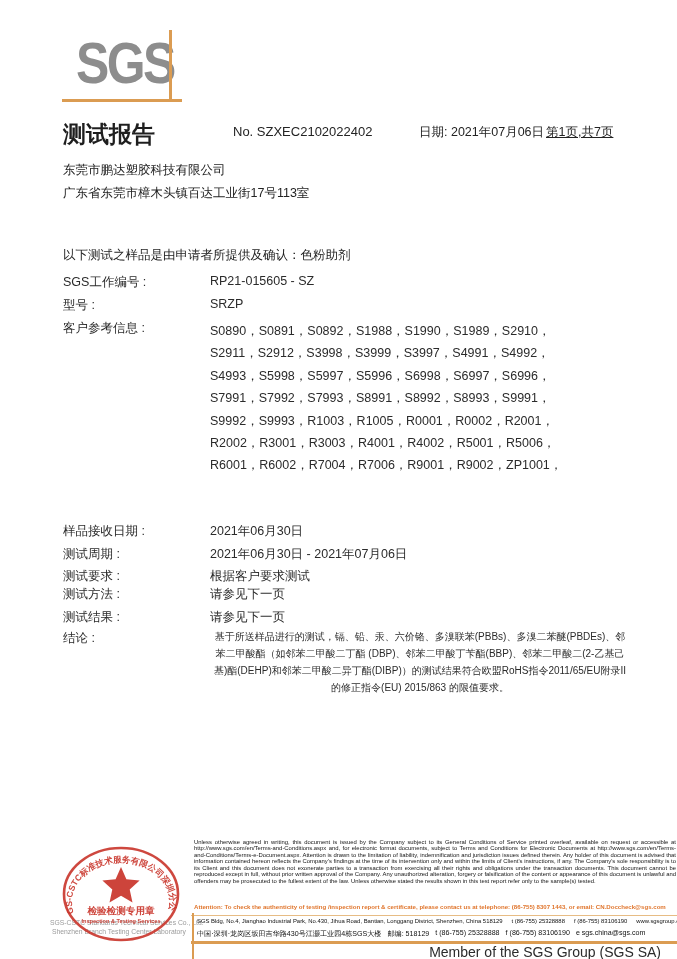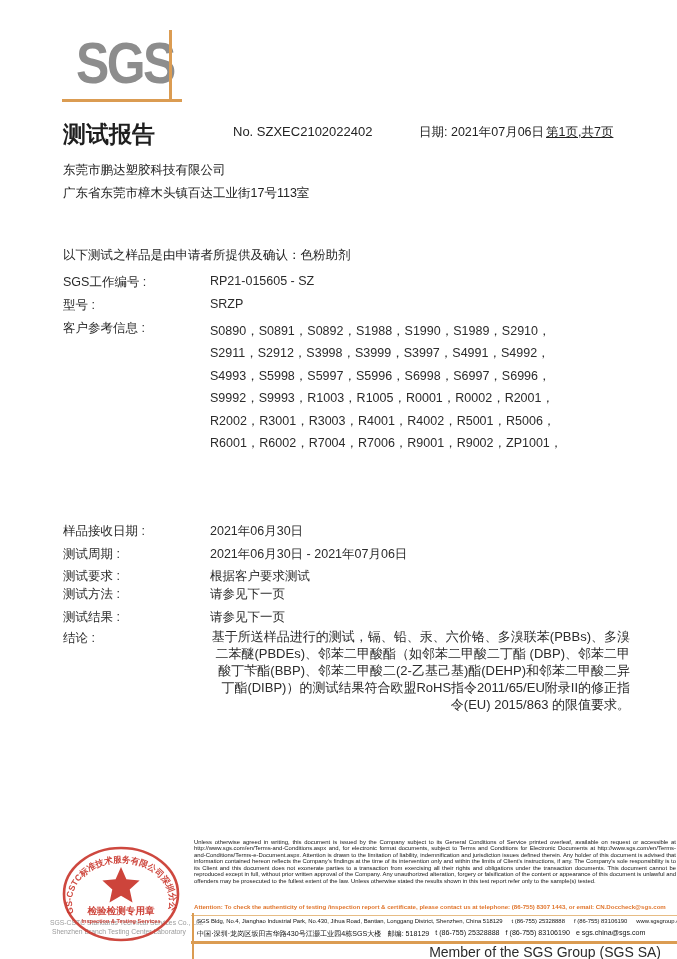--- a/index.html
+++ b/index.html
@@ -24,21 +24,21 @@
 
   
   .company{left:57px;top:162px;font-size:12.5px;}
   .caddress{left:57px;top:185px;font-size:12.5px;}
   .sample-statement{left:57px;top:247px;font-size:12.5px;}
 
   
   .lbl{position:absolute;left:57px;font-size:12.5px;color:#2b2b2b;}
   .val{position:absolute;left:204px;font-size:12.5px;color:#2b2b2b;}
   .ref-lines div{line-height:22.4px;font-size:12.5px;}
-  .conclusion{width:420px;font-size:13px;line-height:16.9px;text-align:right;}
+  .conclusion{width:420px;font-size:10px;line-height:16.9px;text-align:center;}
 
   
   .lab-line1{left:44px;top:919px;font-size:6.8px;color:#9b9b9b;}
   .lab-line2{left:46px;top:928px;font-size:6.8px;color:#9b9b9b;}
 
   .disclaimer{
     left:188px;top:839px;width:482px;font-size:5.9px;line-height:6.45px;
     text-align:justify;color:#161616;
   }
   .attention{
@@ -80,20 +80,21 @@
   <div>
     <div class="lbl" style="top:297px">型号 :</div>
     <div class="val" style="top:297px">SRZP</div>
   </div>
   <div>
     <div class="lbl" style="top:320px">客户参考信息 :</div>
     <div class="val ref-lines" style="top:320px">
       <div>S0890，S0891，S0892，S1988，S1990，S1989，S2910，</div>
       <div>S2911，S2912，S3998，S3999，S3997，S4991，S4992，</div>
       <div>S4993，S5998，S5997，S5996，S6998，S6997，S6996，</div>
+      <div>S7991，S7992，S7993，S8991，S8992，S8993，S9991，</div>
       <div>S9992，S9993，R1003，R1005，R0001，R0002，R2001，</div>
       <div>R2002，R3001，R3003，R4001，R4002，R5001，R5006，</div>
       <div>R6001，R6002，R7004，R7006，R9001，R9002，ZP1001，</div>
     </div>
   </div>
   <div>
     <div class="lbl" style="top:523px">样品接收日期 :</div>
     <div class="val" style="top:523px">2021年06月30日</div>
   </div>
   <div>

